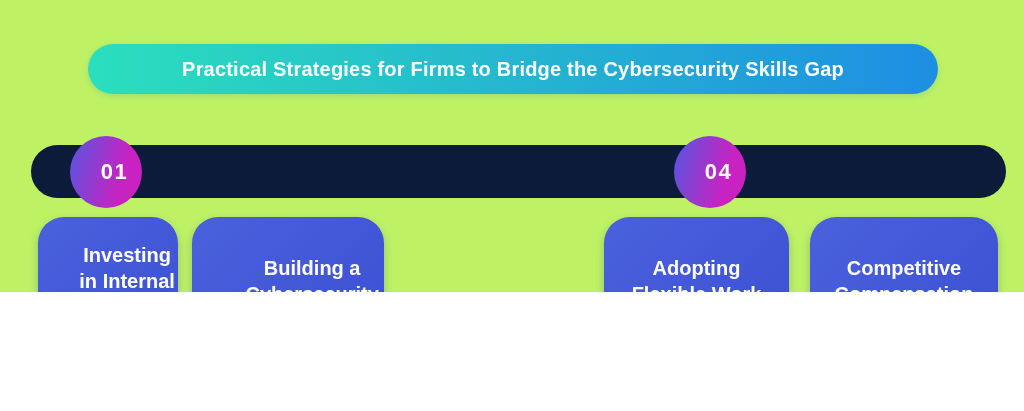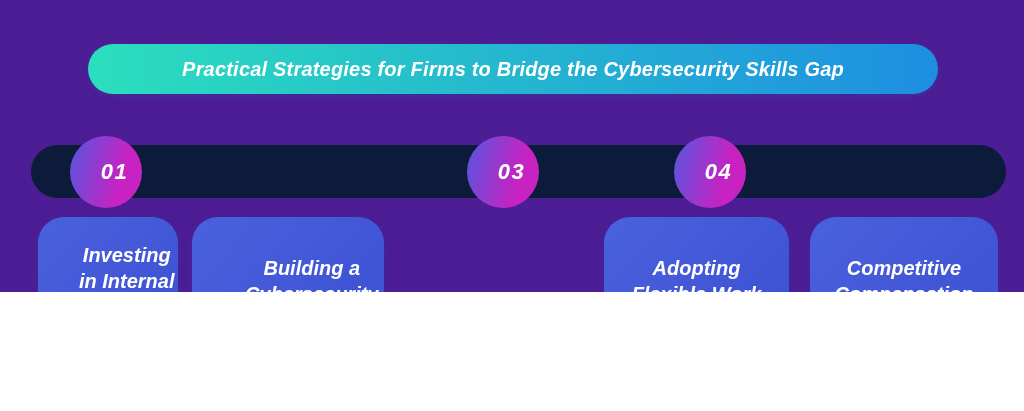--- a/index.html
+++ b/index.html
@@ -1,19 +1,18 @@
 <!DOCTYPE html>
 <html style="--banner-start: #2BDFBD; --banner-end: #1E8EE2; --bar: #0D1B3A; --badge-start: #5656DF; --badge-end: #C822C2; --card-light: #4A61DC; --card-dark: #3B4FD3; --text: #FFFFFF;"><head>
 <meta charset="utf-8">
 <style>
   html,body{margin:0;padding:0;background:#ffffff;}
   .canvas{
-    position:relative;width:1024px;height:292px;background:#4c1d95;overflow:hidden;
+    position:relative;width:1024px;height:292px;background:#bef264;overflow:hidden;
     font-family:"Liberation Sans",sans-serif;
-    font-style:italic;
   }
   .header-pill{
     position:absolute;left:88px;top:44px;width:850px;height:50px;border-radius:25px;
     background:linear-gradient(90deg,var(--banner-start,#2BDFBD) 0%,var(--banner-end,#1E8EE2) 100%);
     display:flex;align-items:center;justify-content:center;
     box-shadow:0 2px 6px rgba(20,120,180,0.18);
   }
   .header-pill span{
     color:var(--text,#fff);font-size:20px;font-weight:700;letter-spacing:0.2px;white-space:nowrap;
   }
@@ -57,23 +56,20 @@
 
   <div class="header-pill">
     <span>Practical Strategies for Firms to Bridge the Cybersecurity Skills Gap</span>
   </div>
 
   <div class="timeline-bar"></div>
 
   <div class="step-circle p1">
     <span>01</span>
   </div>
-  <div class="step-circle p3">
-    <span>03</span>
-  </div>
   <div class="step-circle p4">
     <span>04</span>
   </div>
 
   <div class="card c1">
     <span>Investing
 in Internal
 Training &amp;
 Upskilling</span>
   </div>

